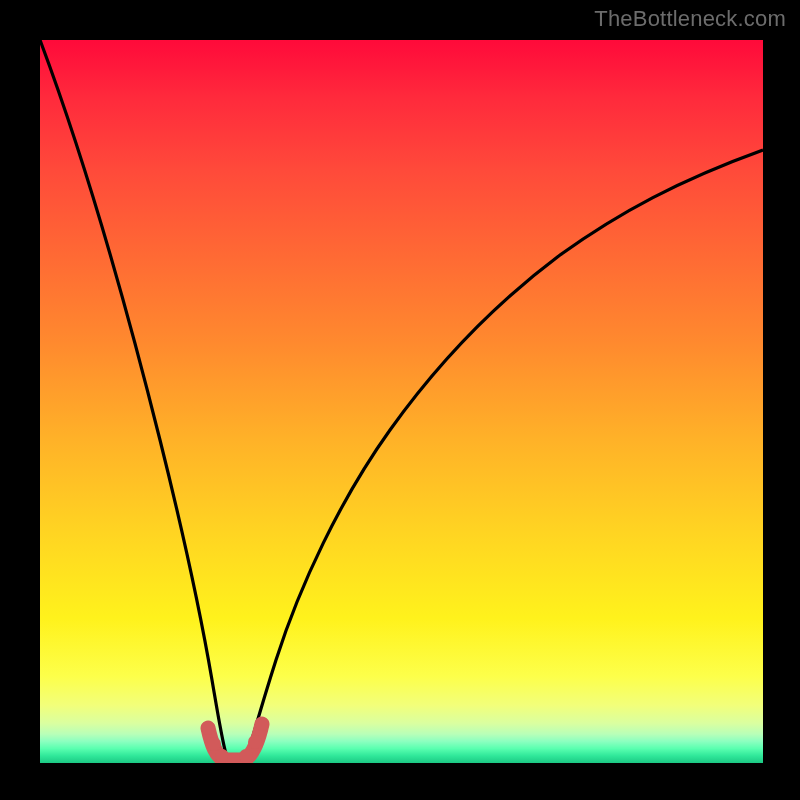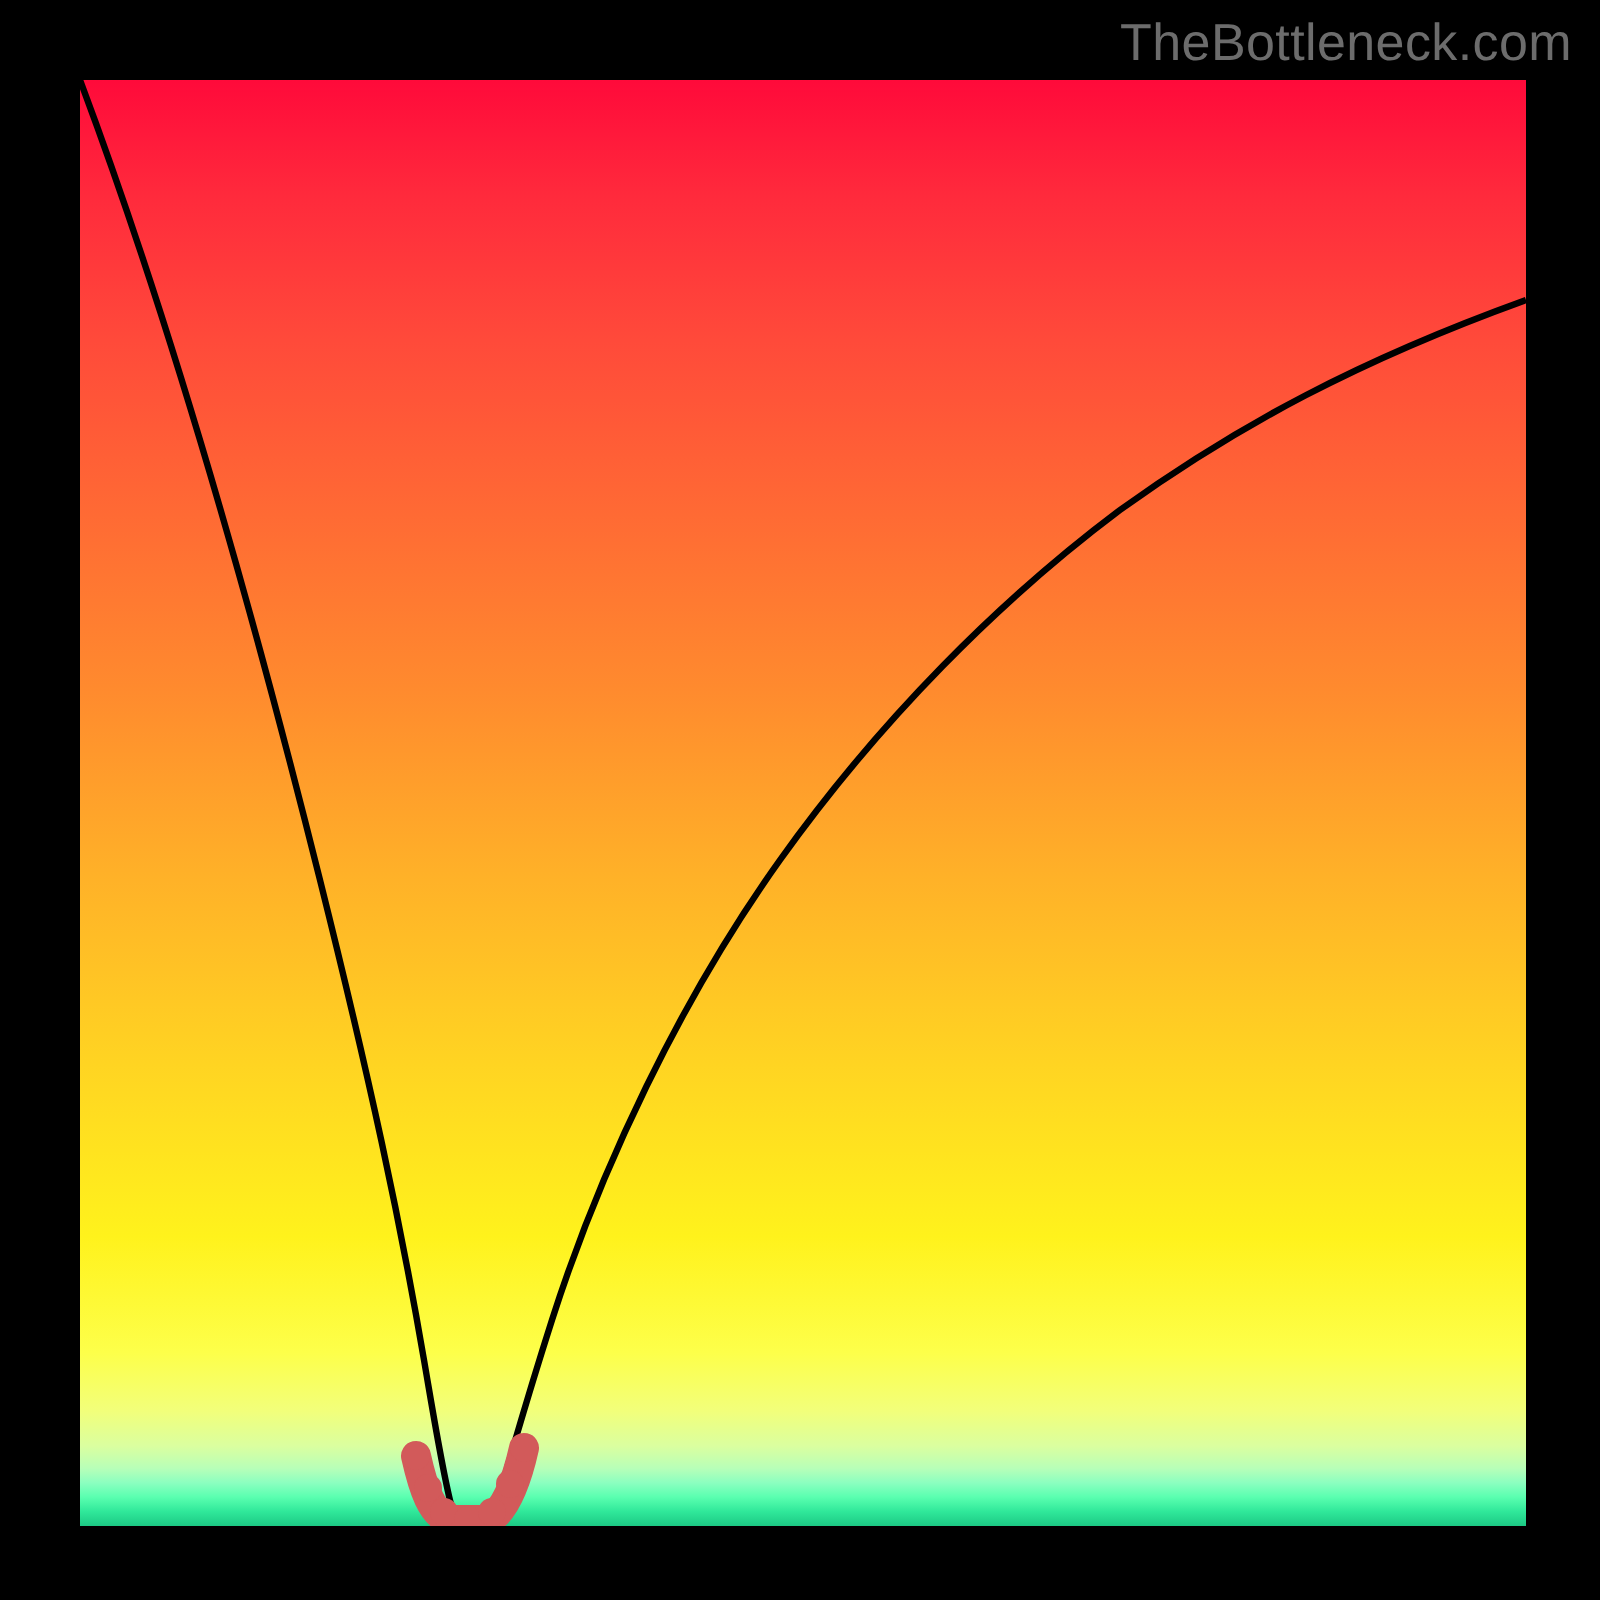--- a/index.html
+++ b/index.html
@@ -50,21 +50,21 @@
       #5affb0 98%,
       #30e89a 99%,
       #1cc984 100%
     );
   }
   .watermark {
     position: absolute;
     top: 6px;
     right: 14px;
     color: #6c6c6c;
-    font-size: 26px;
+    font-size: 22px;
     letter-spacing: 0.2px;
     font-weight: 400;
     user-select: none;
   }
   svg.curve {
     position: absolute;
     left: 0; top: 0;
     width: 100%; height: 100%;
   }
 </style>

